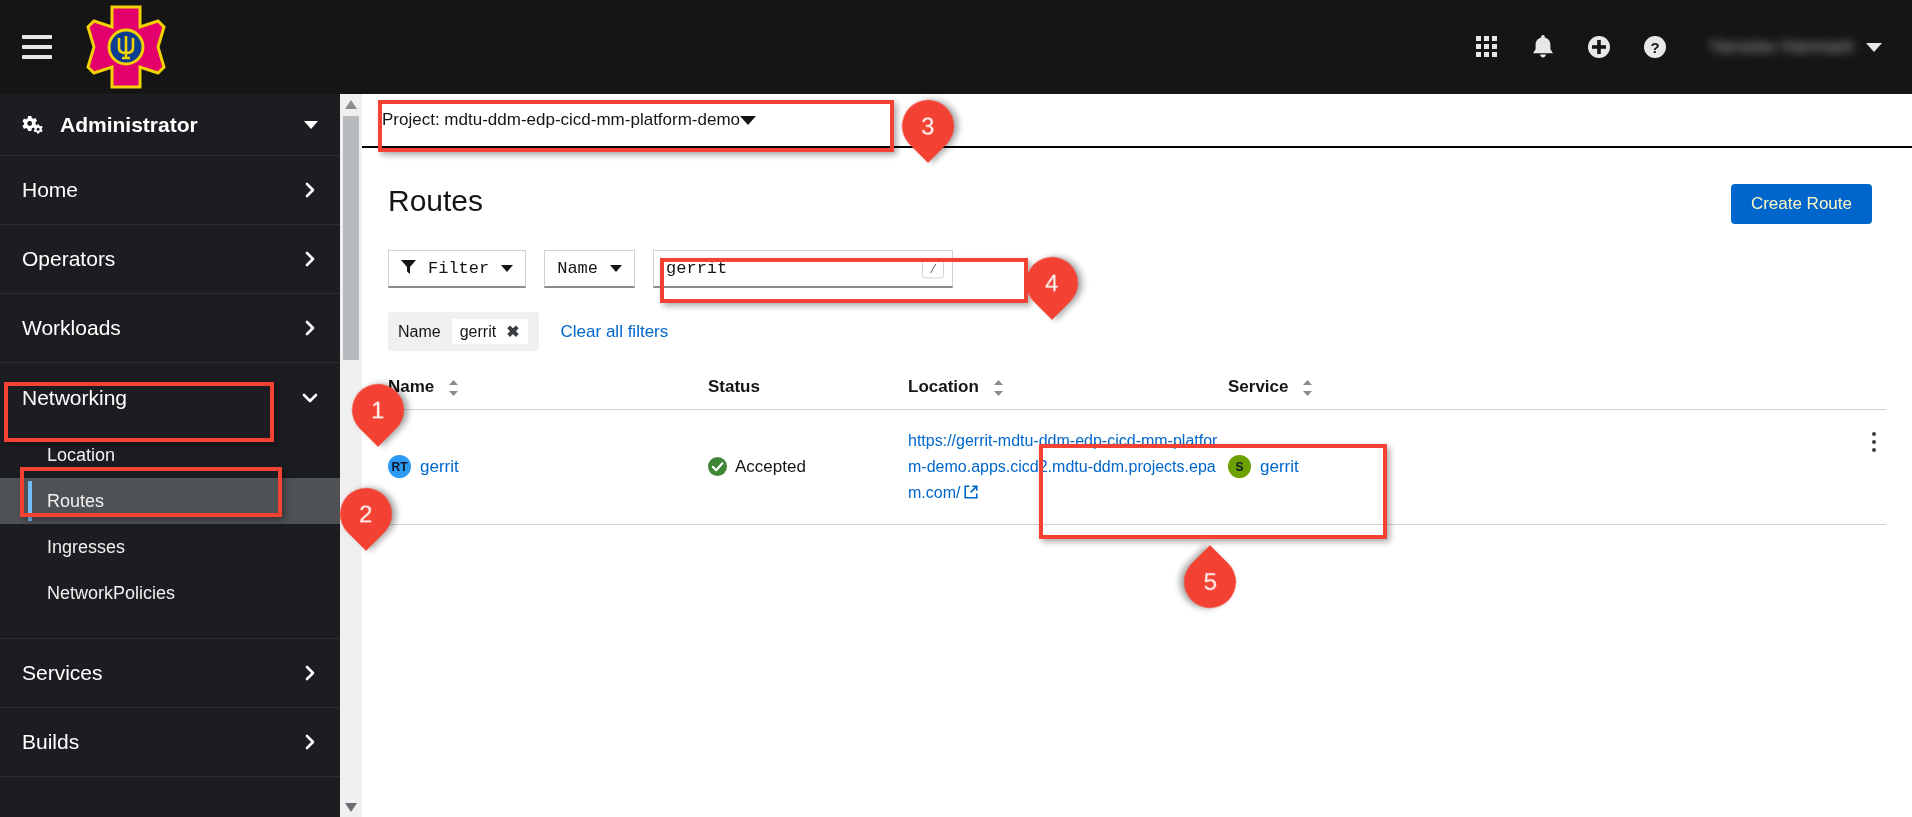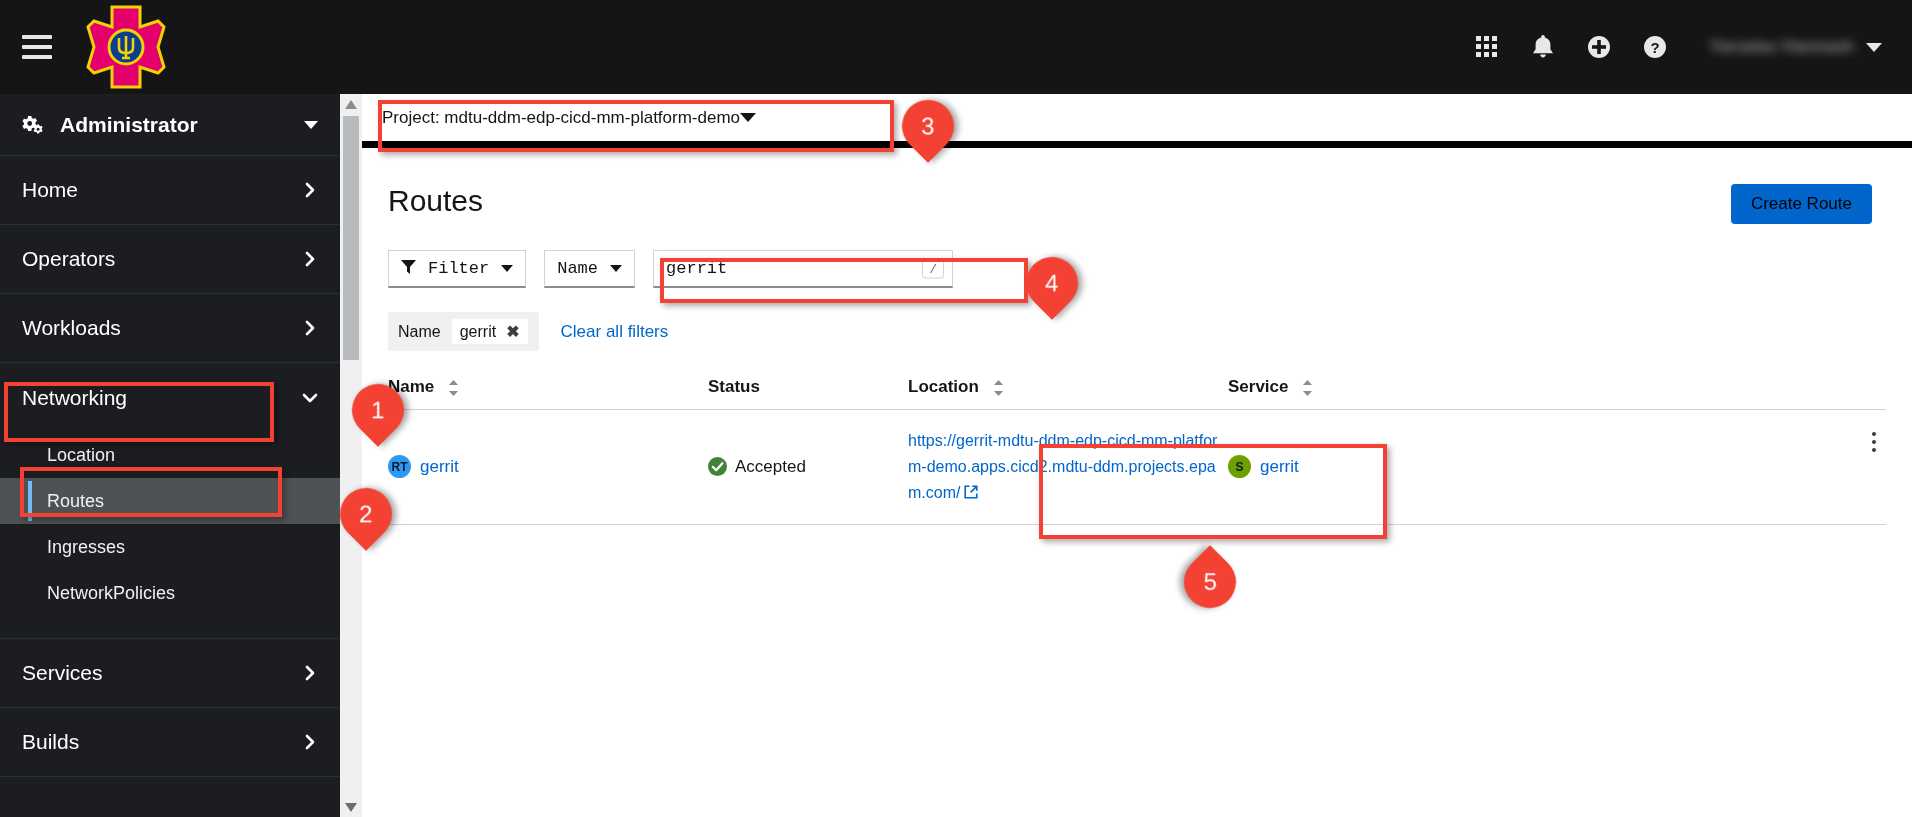--- a/index.html
+++ b/index.html
@@ -98,39 +98,39 @@
     position:absolute; left: 3px; top: 22px; width: 16px; height: 244px;
     background: #b8bbbe; border-radius: 1px;
   }
 
   
   .main {
     position: absolute; left: 362px; top: 94px;
     width: 1550px; height: 723px; background: #fff; overflow: hidden;
   }
   .project-bar {
-    height: 54px; border-bottom: 7px solid #000000; display:flex; align-items:center;
+    height: 54px; border-bottom: 2px solid #000000; display:flex; align-items:center;
     padding-left: 6px; background:#fff;
   }
   .project-select {
     display:flex; align-items:center; height: 36px; padding: 0 14px;
     font-size: 17px; color: #151515; cursor: pointer; min-width: 386px;
   }
   .project-select .caret {
     margin-left:auto; width:0; height:0;
     border-left: 8px solid transparent; border-right: 8px solid transparent;
     border-top: 9px solid #151515;
   }
 
   .page-head {
     display:flex; align-items:flex-start; padding: 36px 40px 0 26px;
   }
   .page-title { font-size: 30px; font-weight: 400; color:#151515; }
   .create-btn {
-    margin-left:auto; background:#0066cc; color:#000000; border:none;
+    margin-left:auto; background:#0066cc; color:#fef9c3; border:none;
     font-size: 17px; padding: 0 20px; height: 40px; border-radius: 4px;
     cursor:pointer; font-family: inherit;
   }
 
   .toolbar {
     display:flex; align-items:center; gap: 18px; padding: 26px 0 0 26px; font-family: Liberation Mono, monospace;
   }
   .tb-select {
     display:flex; align-items:center; gap:12px; height: 38px; padding: 0 12px;
     border: 1px solid #d2d2d2; border-bottom: 2px solid #8a8d90;

